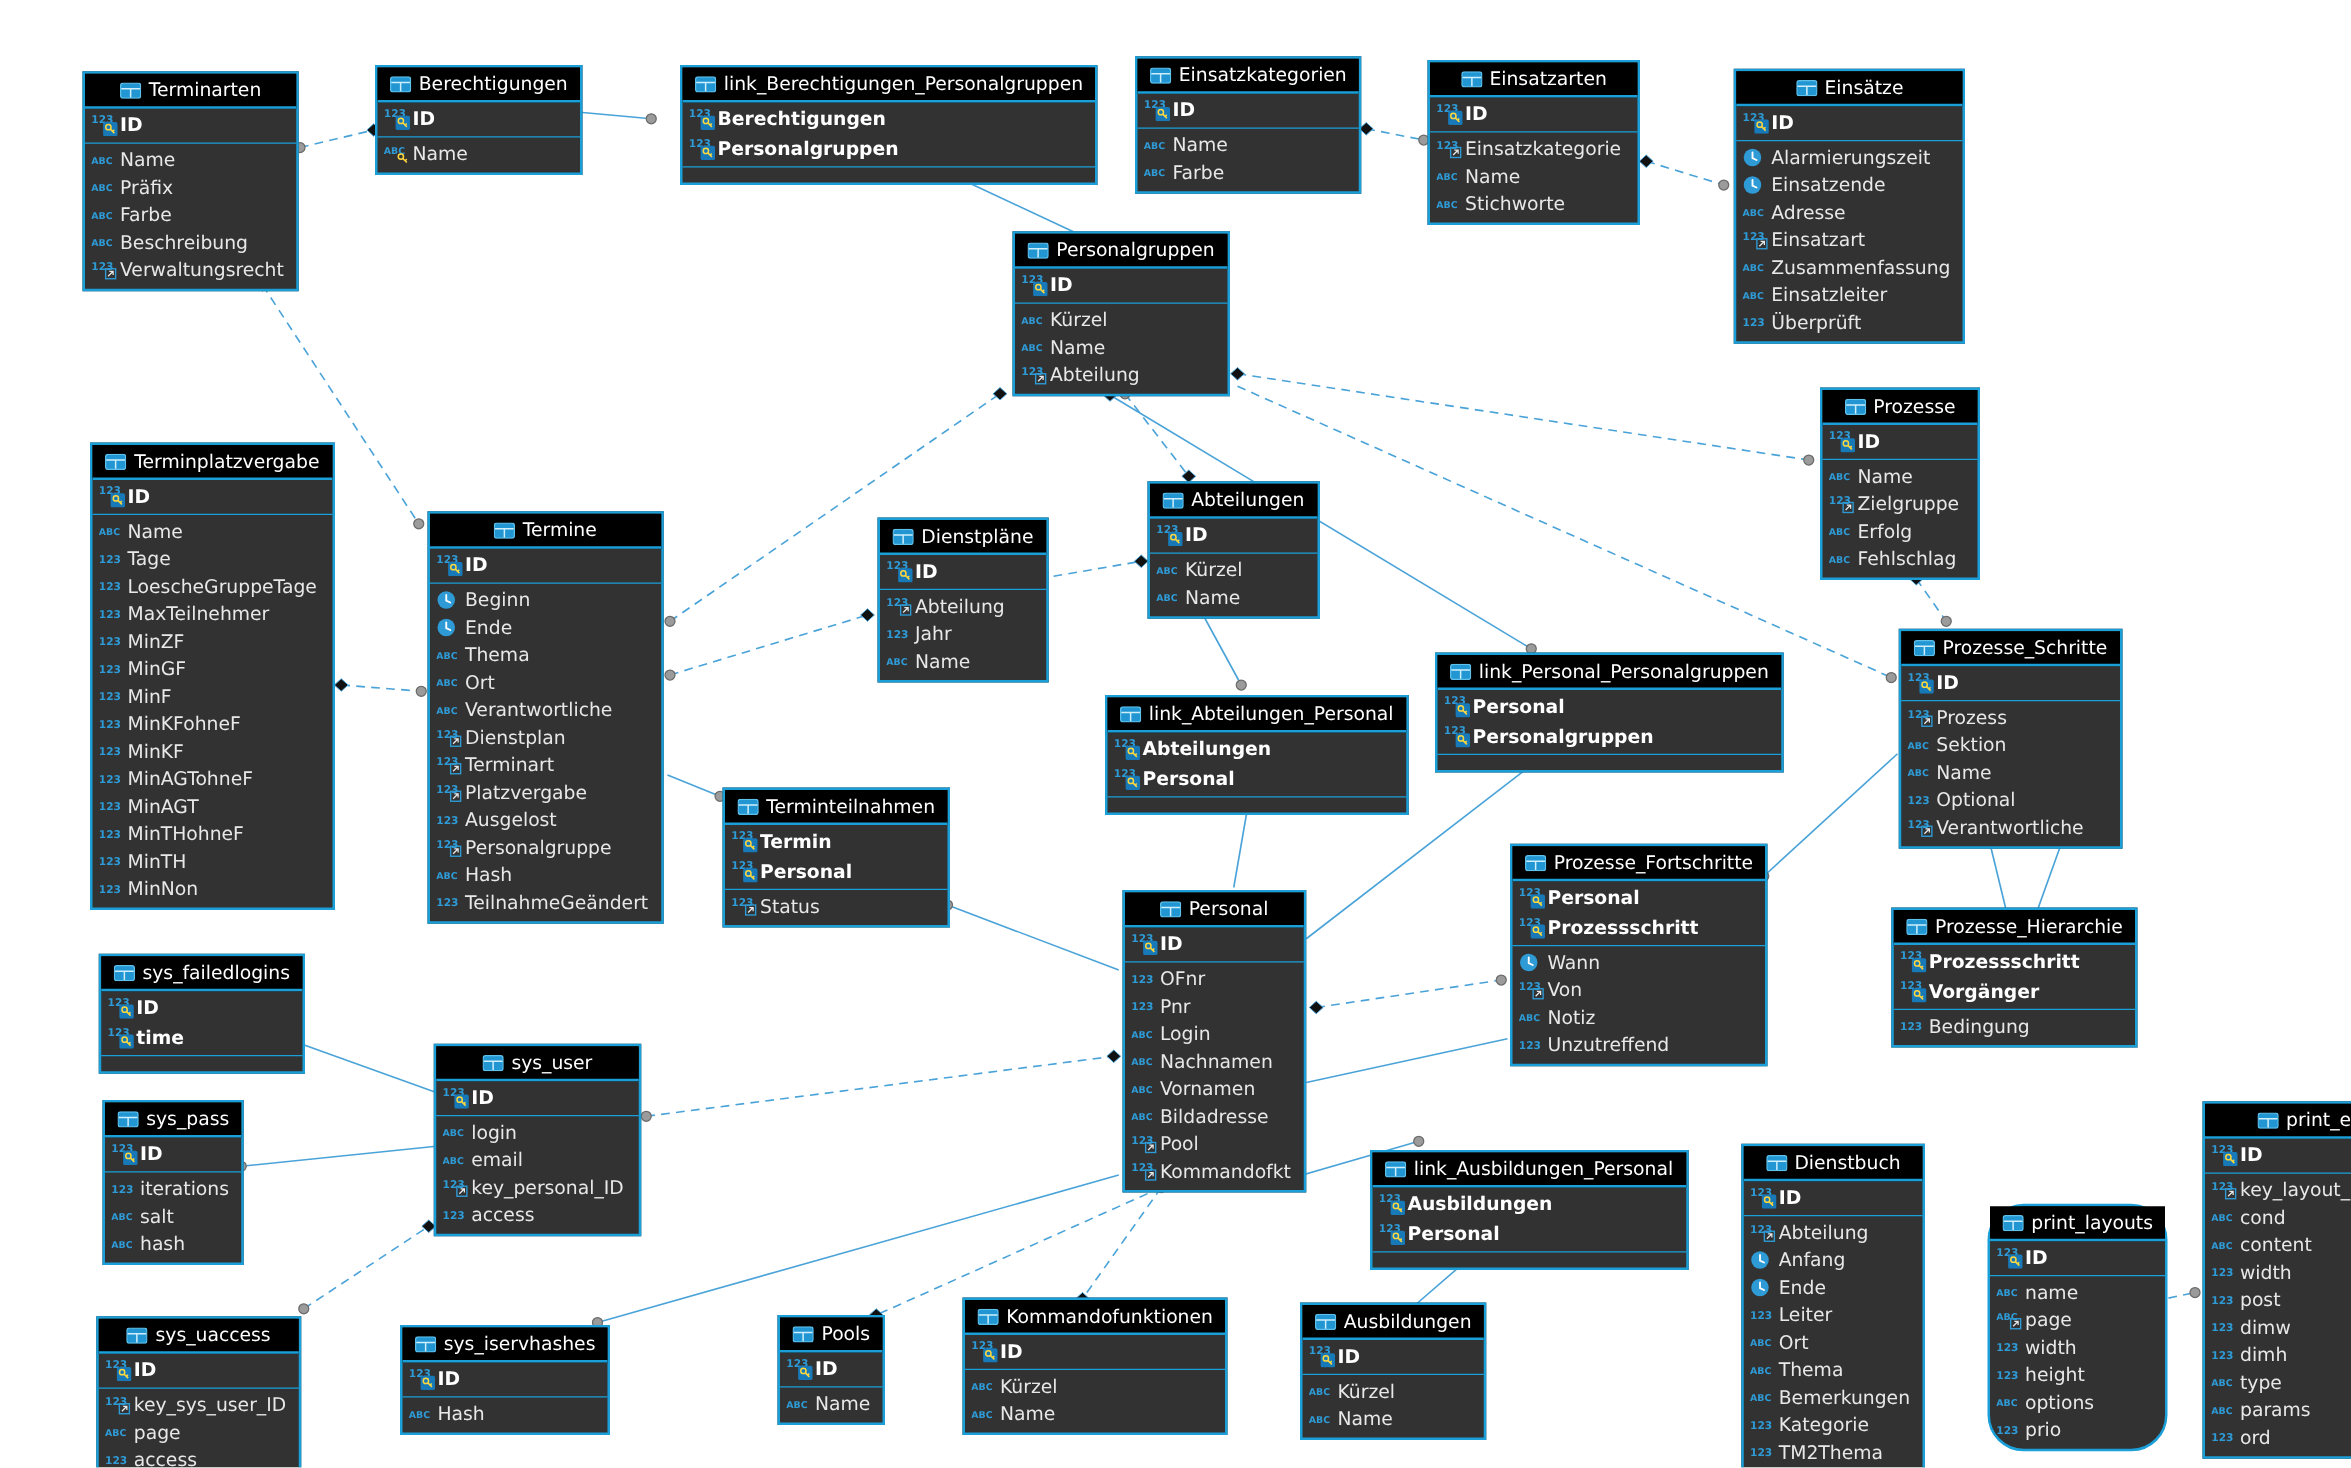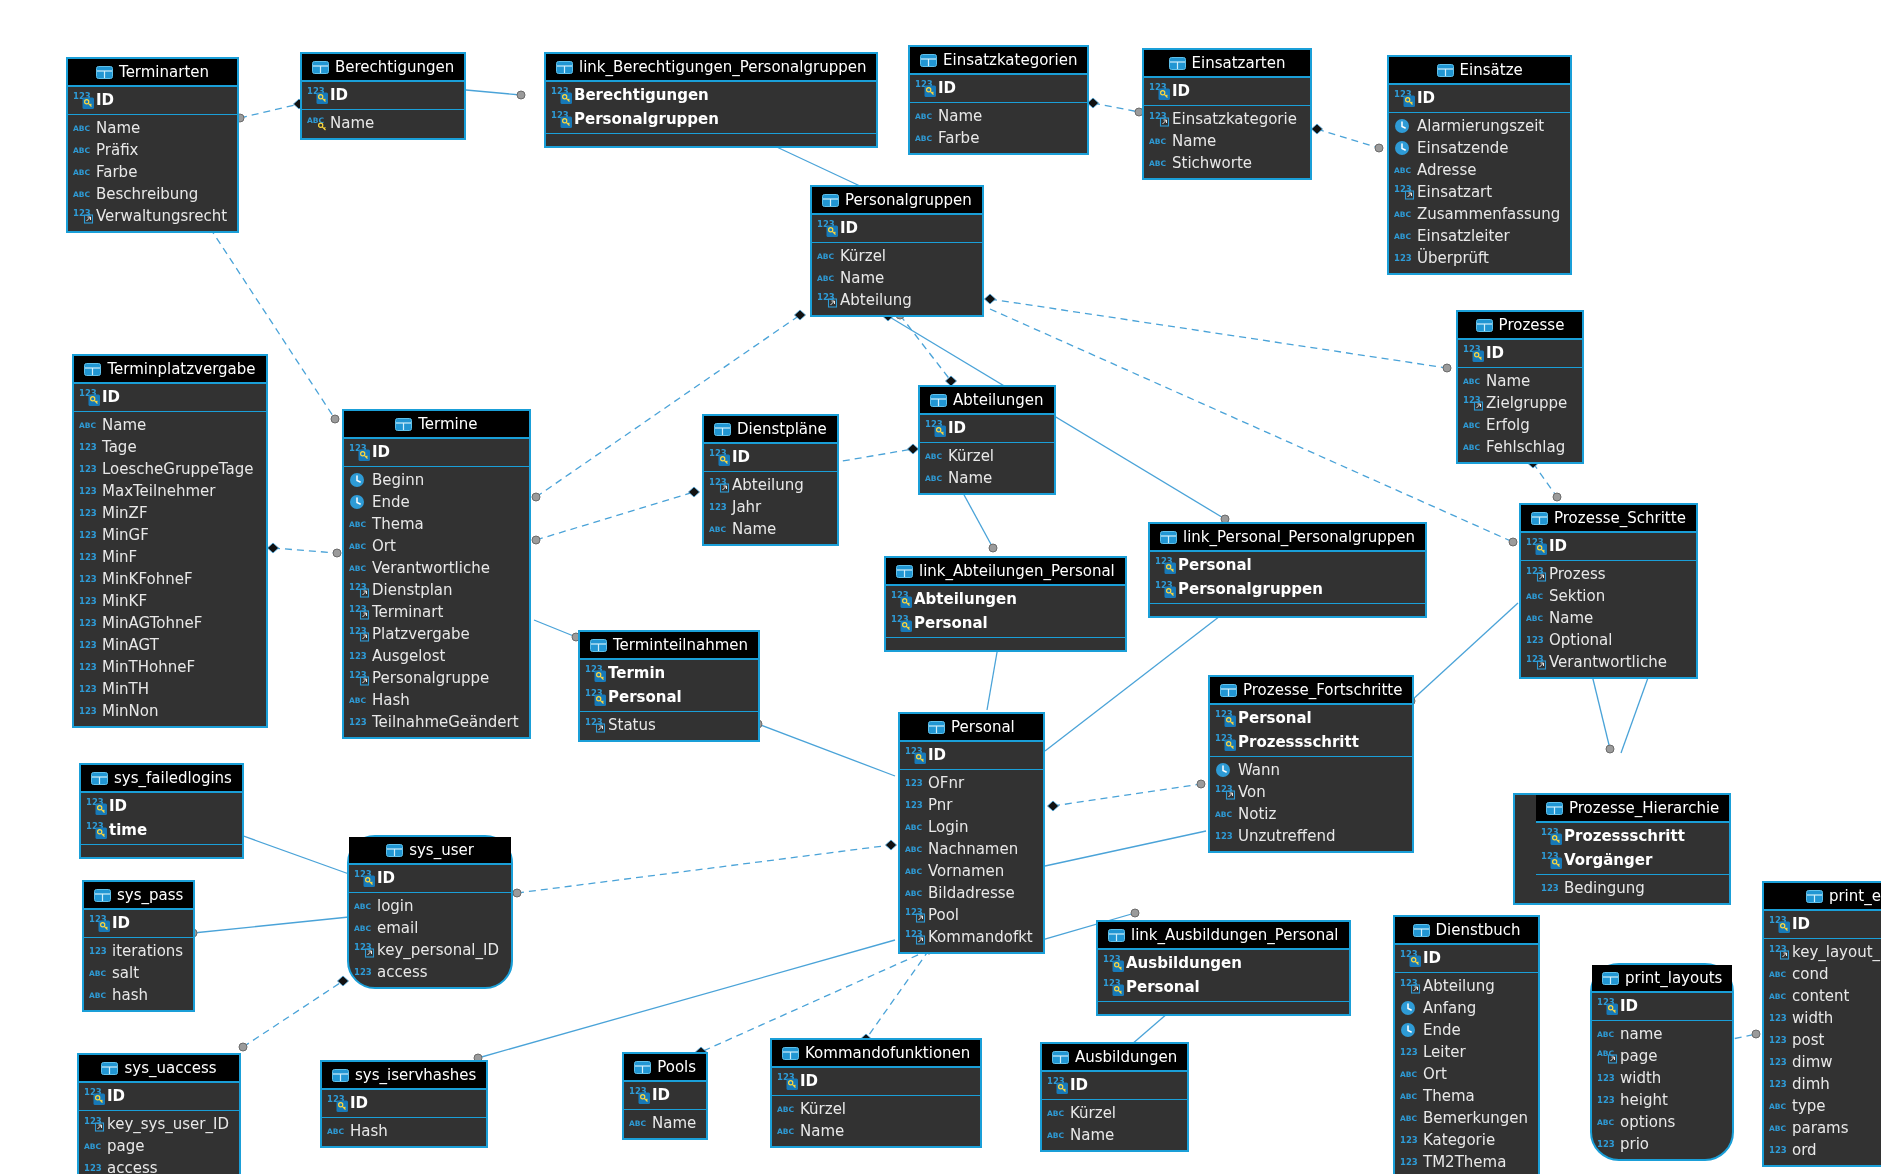--- a/index.html
+++ b/index.html
@@ -1238,21 +1238,21 @@
         <div class="row">
           <span class="ic">
             <svg width="23" height="18" viewBox="0 0 23 18">
               <text x="0" y="12" font-size="8.5" font-weight="bold" fill="#2e9bd6">123</text>
             </svg>
           </span>
           <span>Unzutreffend</span>
         </div>
       </div>
     </div>
-    <div class="db-table" style="left: 1513px; top: 793px; min-width: 188px; padding-left: 21px;">
+    <div class="db-table" style="left: 1513px; top: 726px; min-width: 188px;">
       <div class="tbl-header">
         <svg width="17" height="13" viewBox="0 0 17 13">
           <rect x="0.5" y="0.5" width="16" height="12" rx="2" fill="#2196d3" stroke="#5fc0ea"></rect>
           <line x1="1" y1="5" x2="16" y2="5" stroke="#cfeefb" stroke-width="1.2"></line>
           <line x1="8.5" y1="5" x2="8.5" y2="12" stroke="#cfeefb" stroke-width="1.2"></line>
         </svg>
         <span>Prozesse_Hierarchie</span>
       </div>
       <div class="pk-section">
         <div class="row">
@@ -1366,21 +1366,21 @@
         <div class="row">
           <span class="ic">
             <svg width="23" height="18" viewBox="0 0 23 18">
               <text x="0" y="12" font-size="7.5" font-weight="bold" fill="#2e9bd6">ABC</text>
             </svg>
           </span>
           <span>hash</span>
         </div>
       </div>
     </div>
-    <div class="db-table" style="left: 347px; top: 835px; min-width: 166px; border-radius: 28px;">
+    <div class="db-table" style="left: 347px; top: 835px; min-width: 166px;">
       <div class="tbl-header">
         <svg width="17" height="13" viewBox="0 0 17 13">
           <rect x="0.5" y="0.5" width="16" height="12" rx="2" fill="#2196d3" stroke="#5fc0ea"></rect>
           <line x1="1" y1="5" x2="16" y2="5" stroke="#cfeefb" stroke-width="1.2"></line>
           <line x1="8.5" y1="5" x2="8.5" y2="12" stroke="#cfeefb" stroke-width="1.2"></line>
         </svg>
         <span>sys_user</span>
       </div>
       <div class="pk-section">
         <div class="row">

